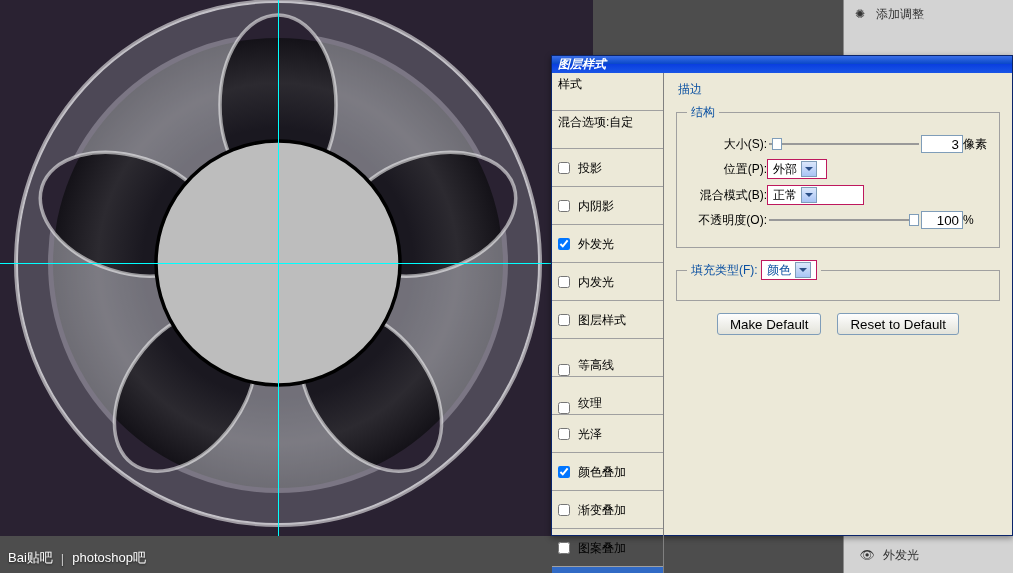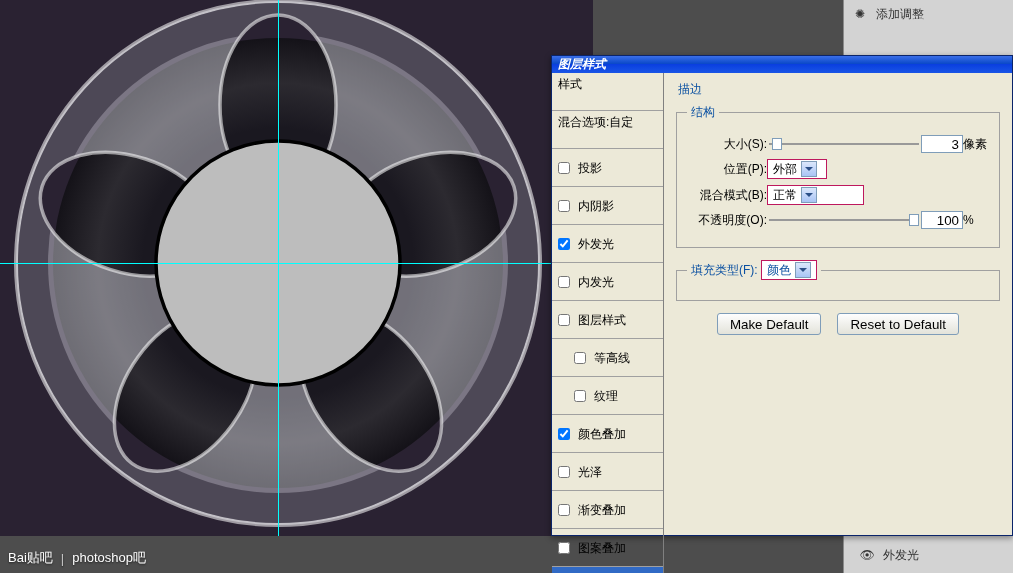--- a/index.html
+++ b/index.html
@@ -18,21 +18,21 @@
 .rp-row2 { position: absolute; bottom: 4px; right: 2px; width: 160px; color: #333; }
 
 
 .dialog { position: absolute; left: 551px; top: 55px; width: 462px; height: 481px; background: #ece9d8; border: 1px solid #0a246a; box-shadow: 0 2px 6px rgba(0,0,0,.4); display: flex; flex-direction: column; }
 .titlebar { height: 30px; background: linear-gradient(#3a6ee8,#0b49c9 45%,#0a3fe0 50%,#1a55e6); color: #fff; display: flex; align-items: center; padding: 0 6px; font-weight: bold; font-style: italic; }
 .dlg-body { flex: 1; display: flex; }
 .styles-col { width: 112px; border-right: 1px solid #808080; }
 .styles-col .hdr, .styles-col .row { height: 38px; line-height: 22px; padding: 0 6px; border-bottom: 1px solid #a0a0a0; white-space: nowrap; }
 .styles-col .hdr { background: #ece9d8; }
 .styles-col .row { display: flex; align-items: center; gap: 8px; cursor: pointer; }
-.styles-col .row.indent { padding-left: 22px; }
+.styles-col .row.indent { padding-left: 6px; align-items: flex-end; }
 .styles-col .row.sel { background: #316ac5; color: #fff; }
 .styles-col input[type=checkbox] { width: 12px; height: 12px; }
 
 .settings-col { flex: 1; padding: 10px 12px; }
 fieldset { border: 1px solid #a0a0a0; padding: 8px 10px 12px; margin-bottom: 12px; }
 legend { color: #0a50a1; padding: 0 4px; }
 .frow { display: flex; align-items: center; margin: 6px 0; }
 .lbl { width: 80px; text-align: right; }
 .num { width: 42px; height: 18px; border: 1px solid #7f9db9; text-align: right; padding: 0 3px; background: #fff; }
 .combo { height: 20px; border: 1px solid #be185d; background: #fff; display: inline-flex; align-items: center; padding: 0 2px 0 5px; }
@@ -134,26 +134,26 @@
           </div>
           <div class="row indent">
             <input type="checkbox" style="">
             <span>等高线</span>
           </div>
           <div class="row indent">
             <input type="checkbox" style="">
             <span>纹理</span>
           </div>
           <div class="row">
+            <input type="checkbox" style="">
+            <span>光泽</span>
+          </div>
+          <div class="row">
             <input type="checkbox" checked="" style="">
             <span>颜色叠加</span>
-          </div>
-          <div class="row">
-            <input type="checkbox" style="">
-            <span>光泽</span>
           </div>
           <div class="row">
             <input type="checkbox" style="">
             <span>渐变叠加</span>
           </div>
           <div class="row">
             <input type="checkbox" style="">
             <span>图案叠加</span>
           </div>
           <div class="row sel">

